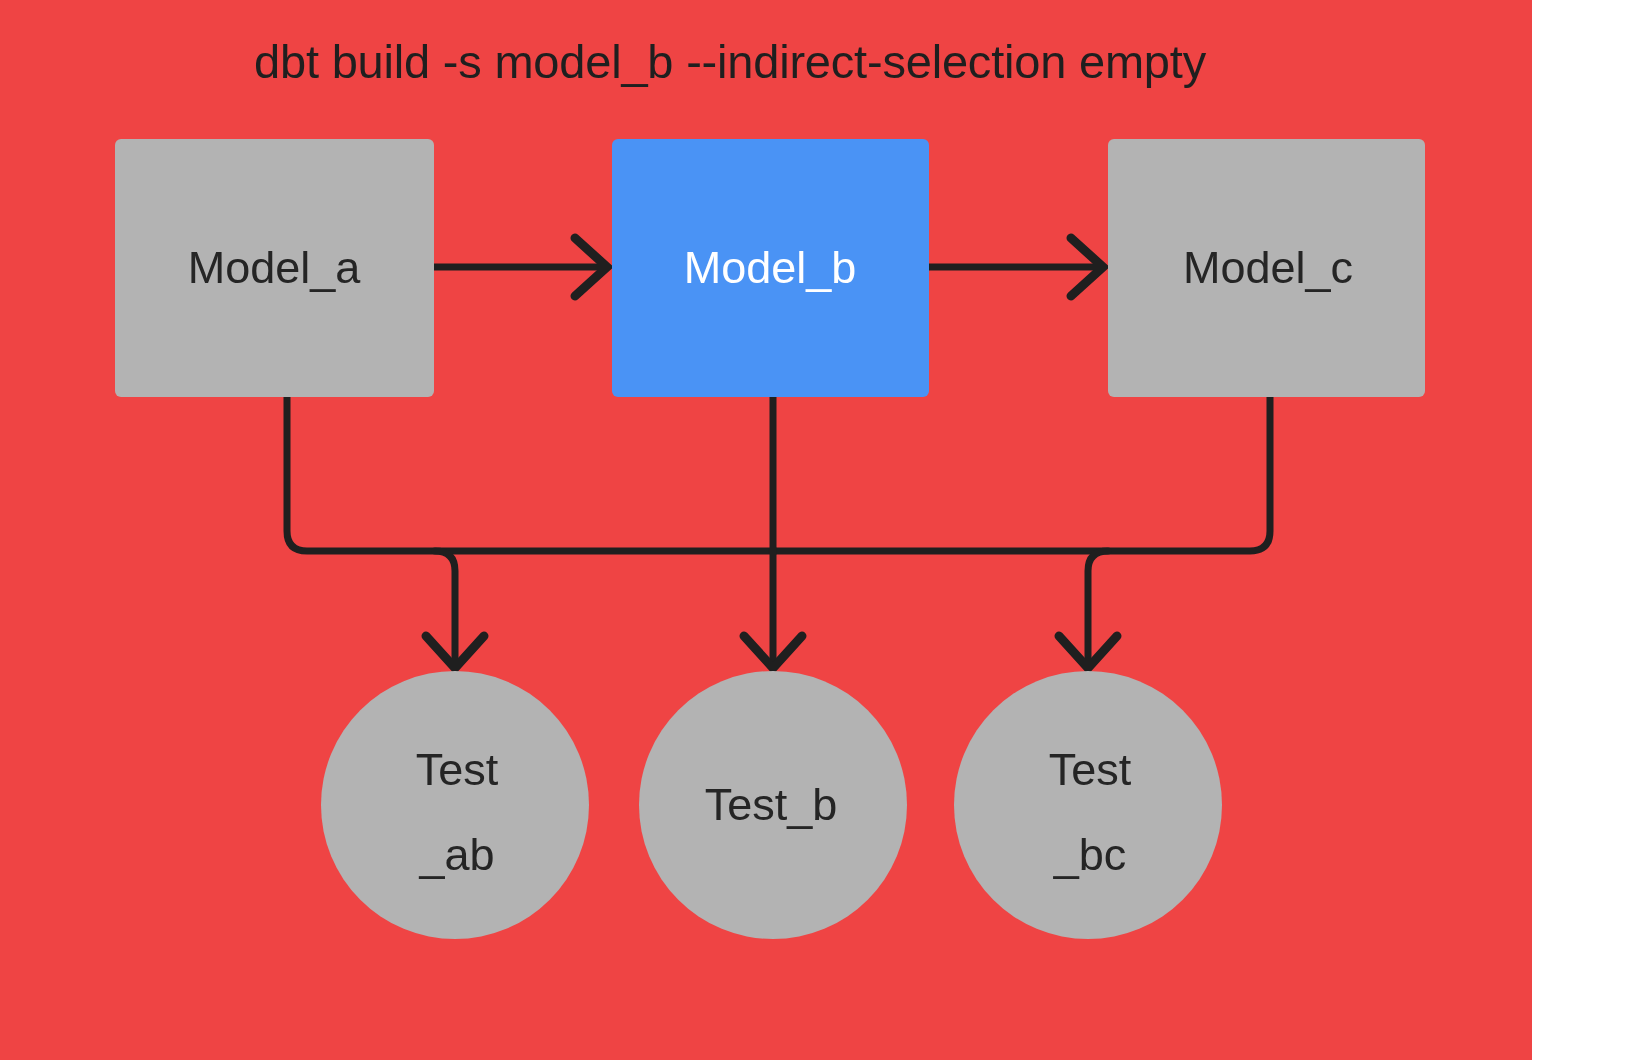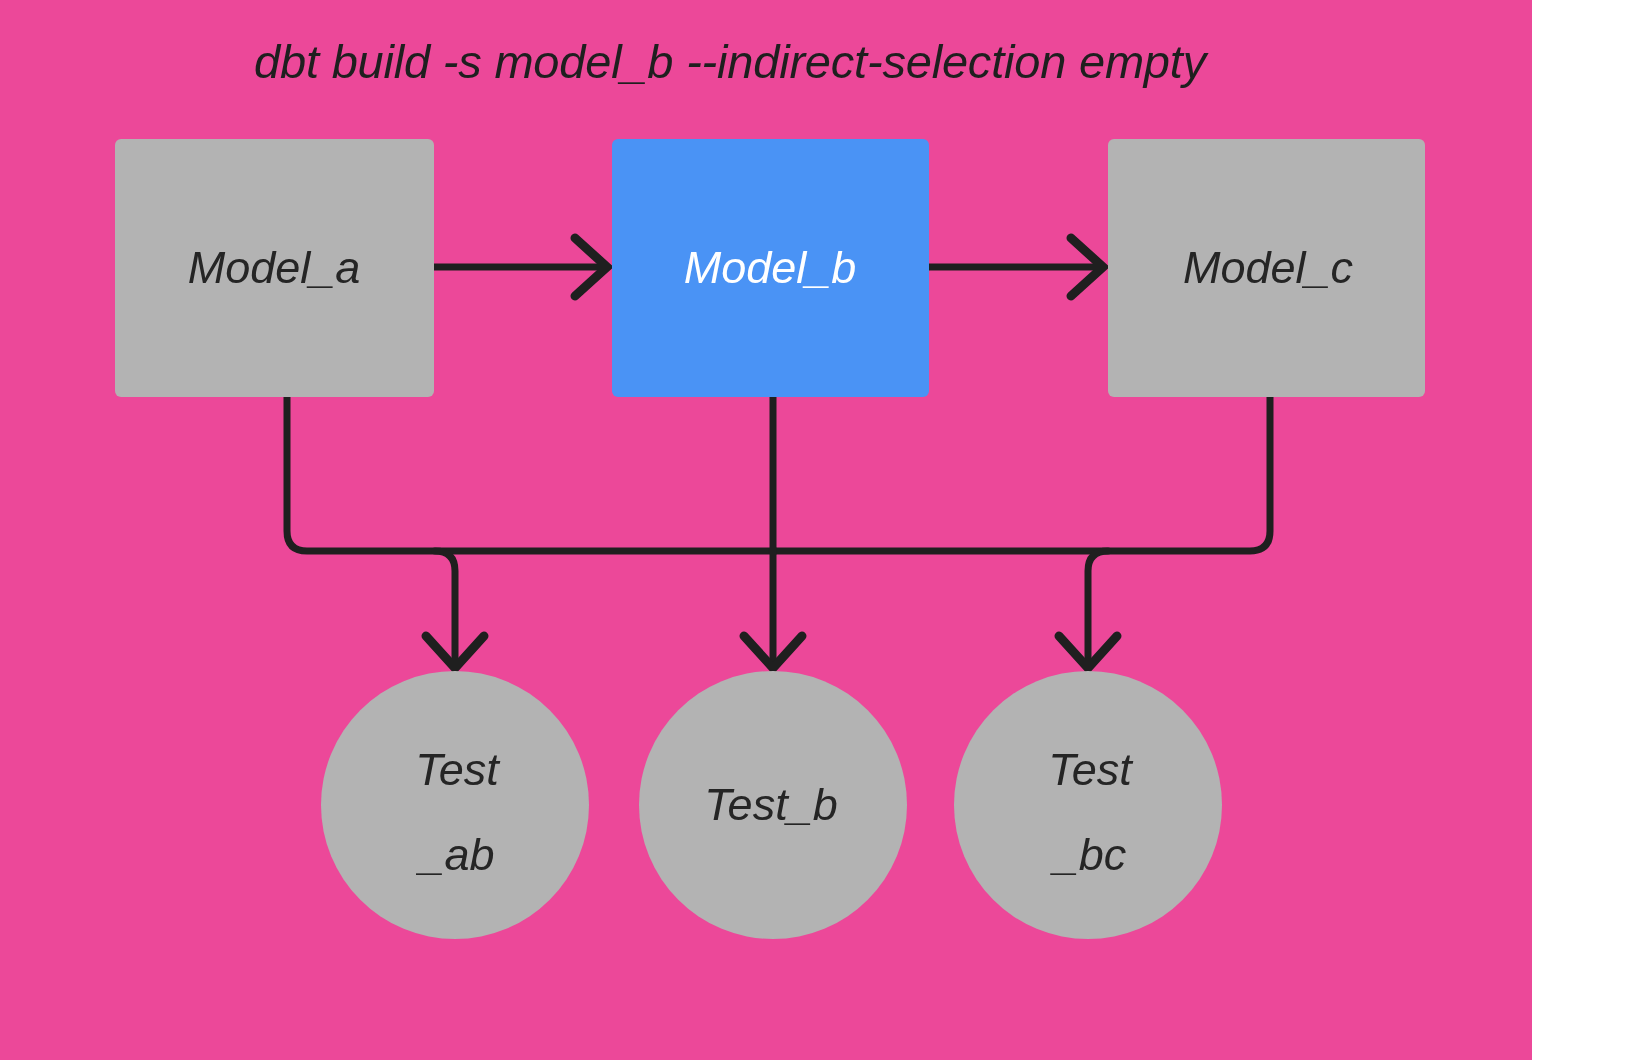--- a/index.html
+++ b/index.html
@@ -10,22 +10,21 @@
   body {
     width: 1630px;
     height: 1060px;
     font-family: "Liberation Sans", sans-serif;
     overflow: hidden;
   }
   #canvas {
     position: relative;
     width: 1532px;
     height: 1060px;
-    background: #ec4899;
-    font-style: italic;
+    background: #ef4444;
   }
   #diagram-svg {
     position: absolute;
     top: 0;
     left: 0;
     width: 1630px;
     height: 1060px;
   }
   .diagram-title {
     font-size: 47px;

